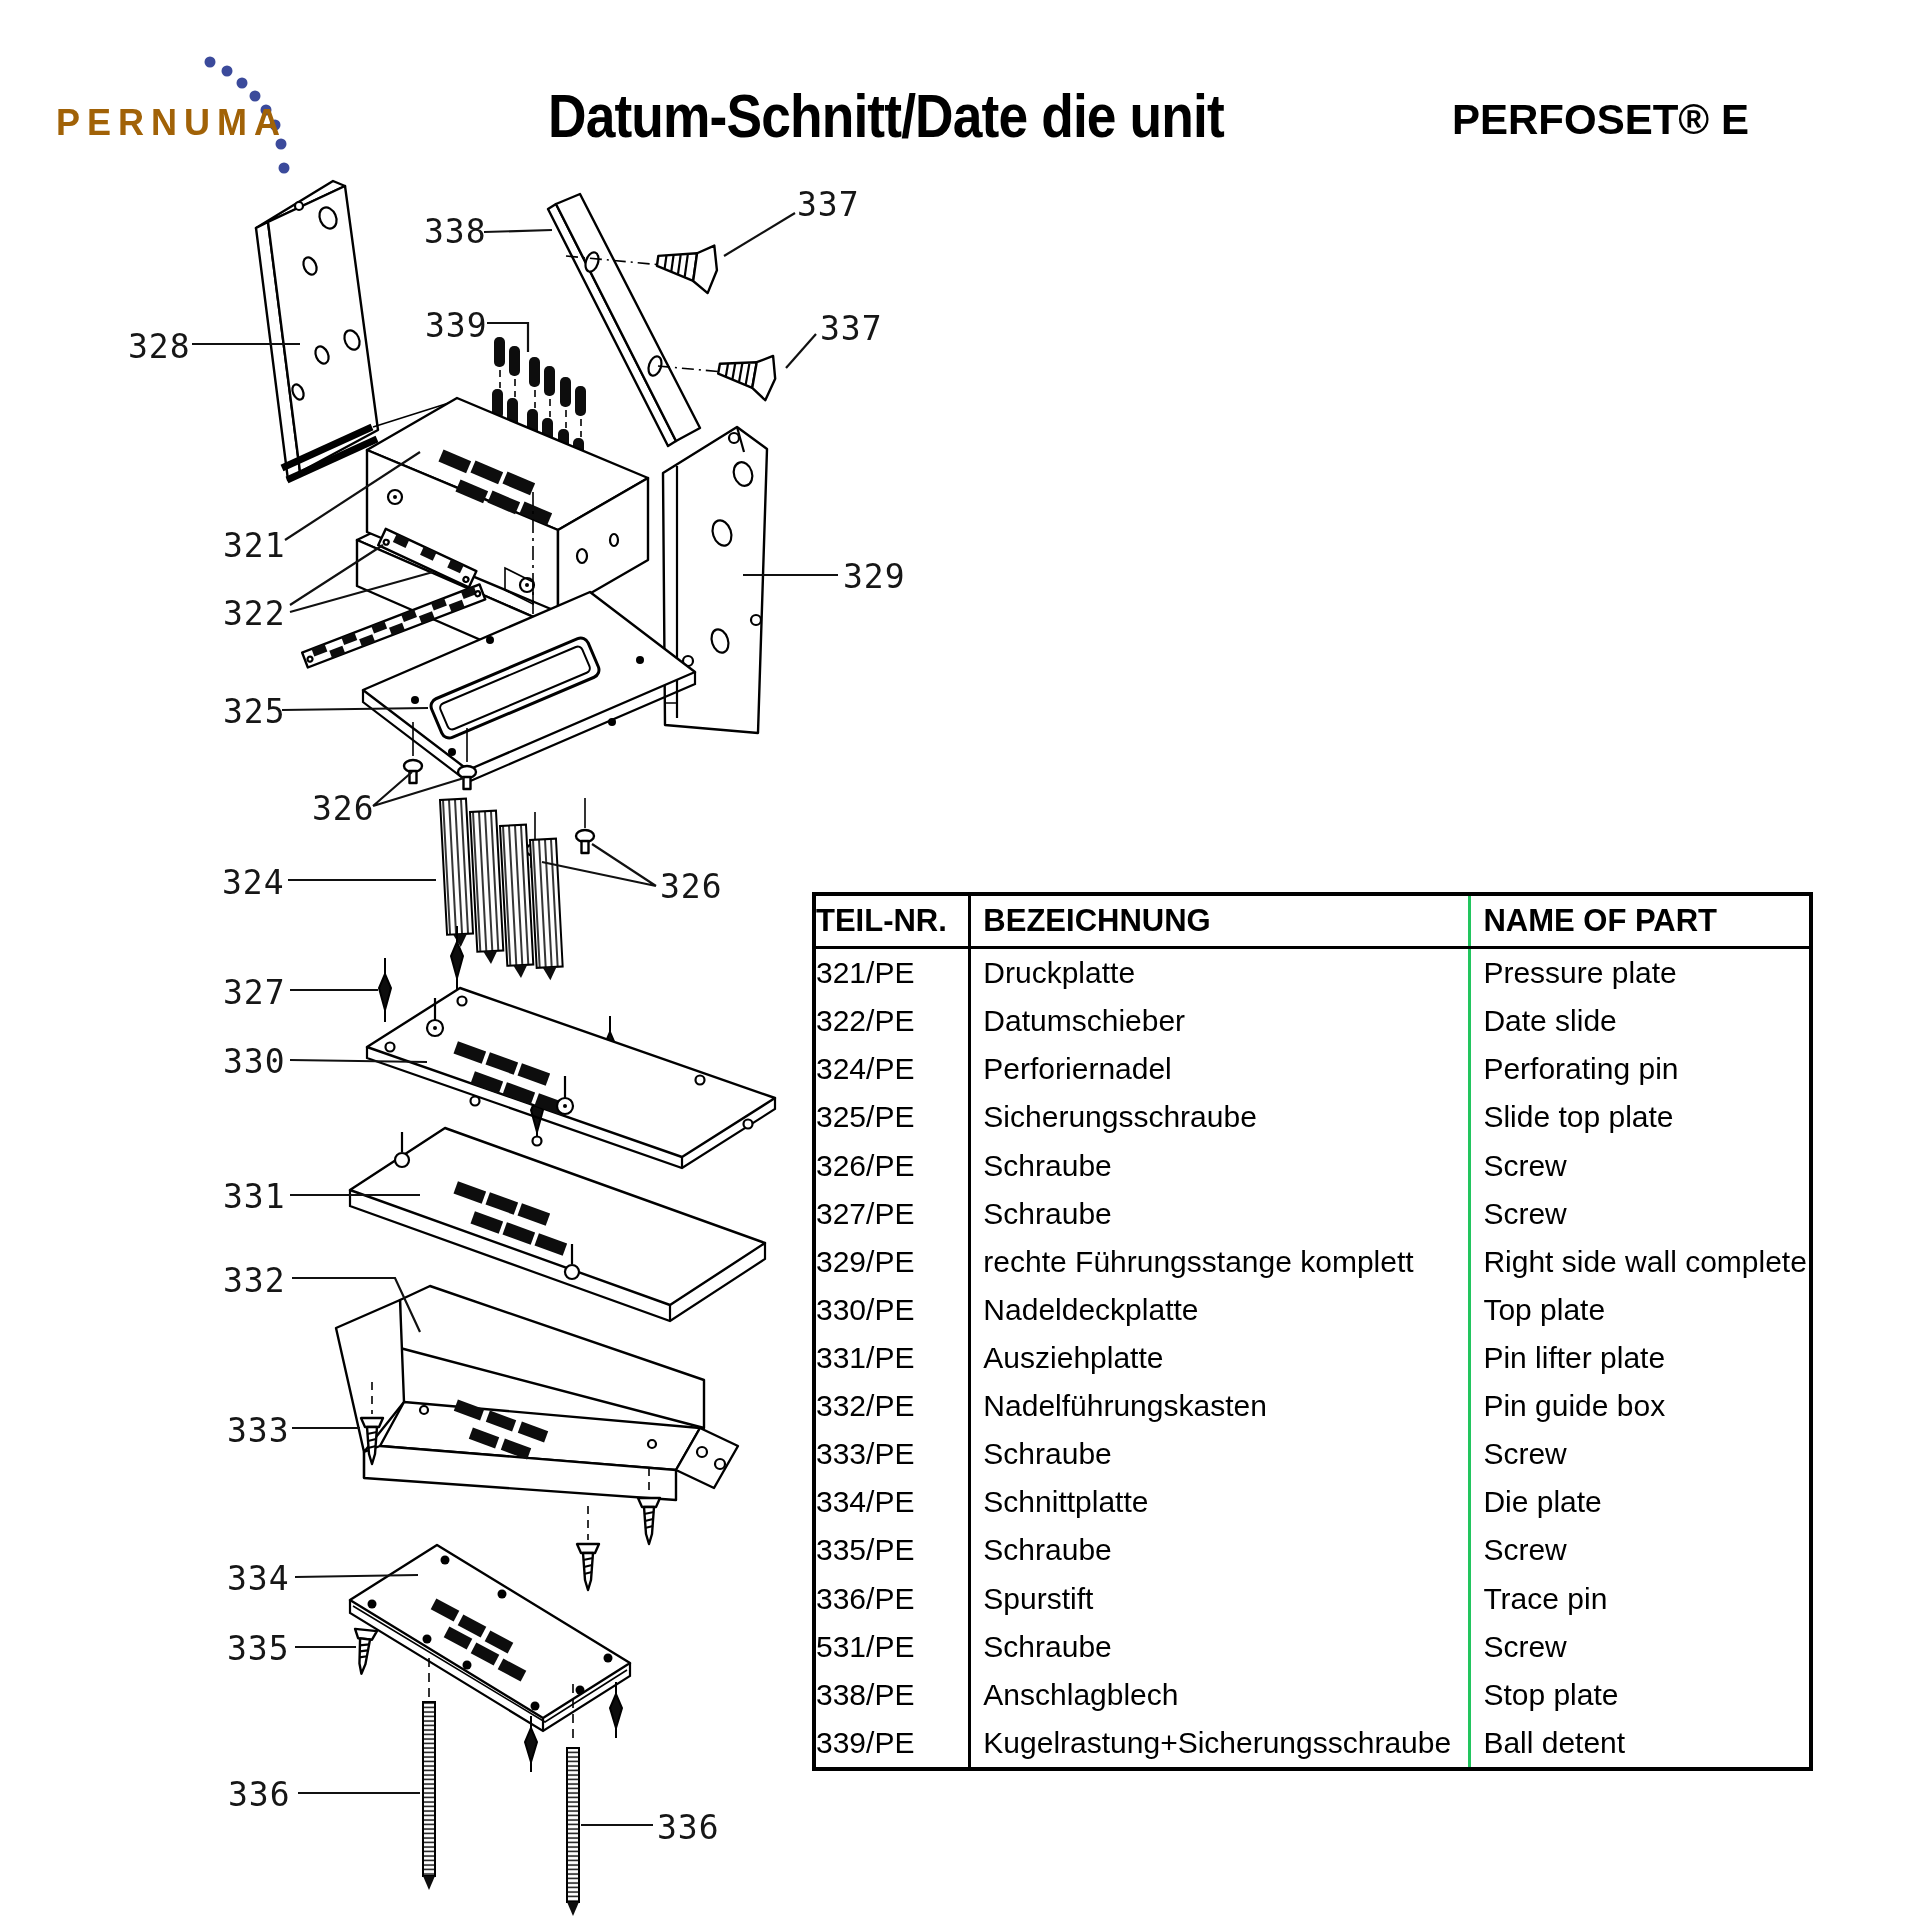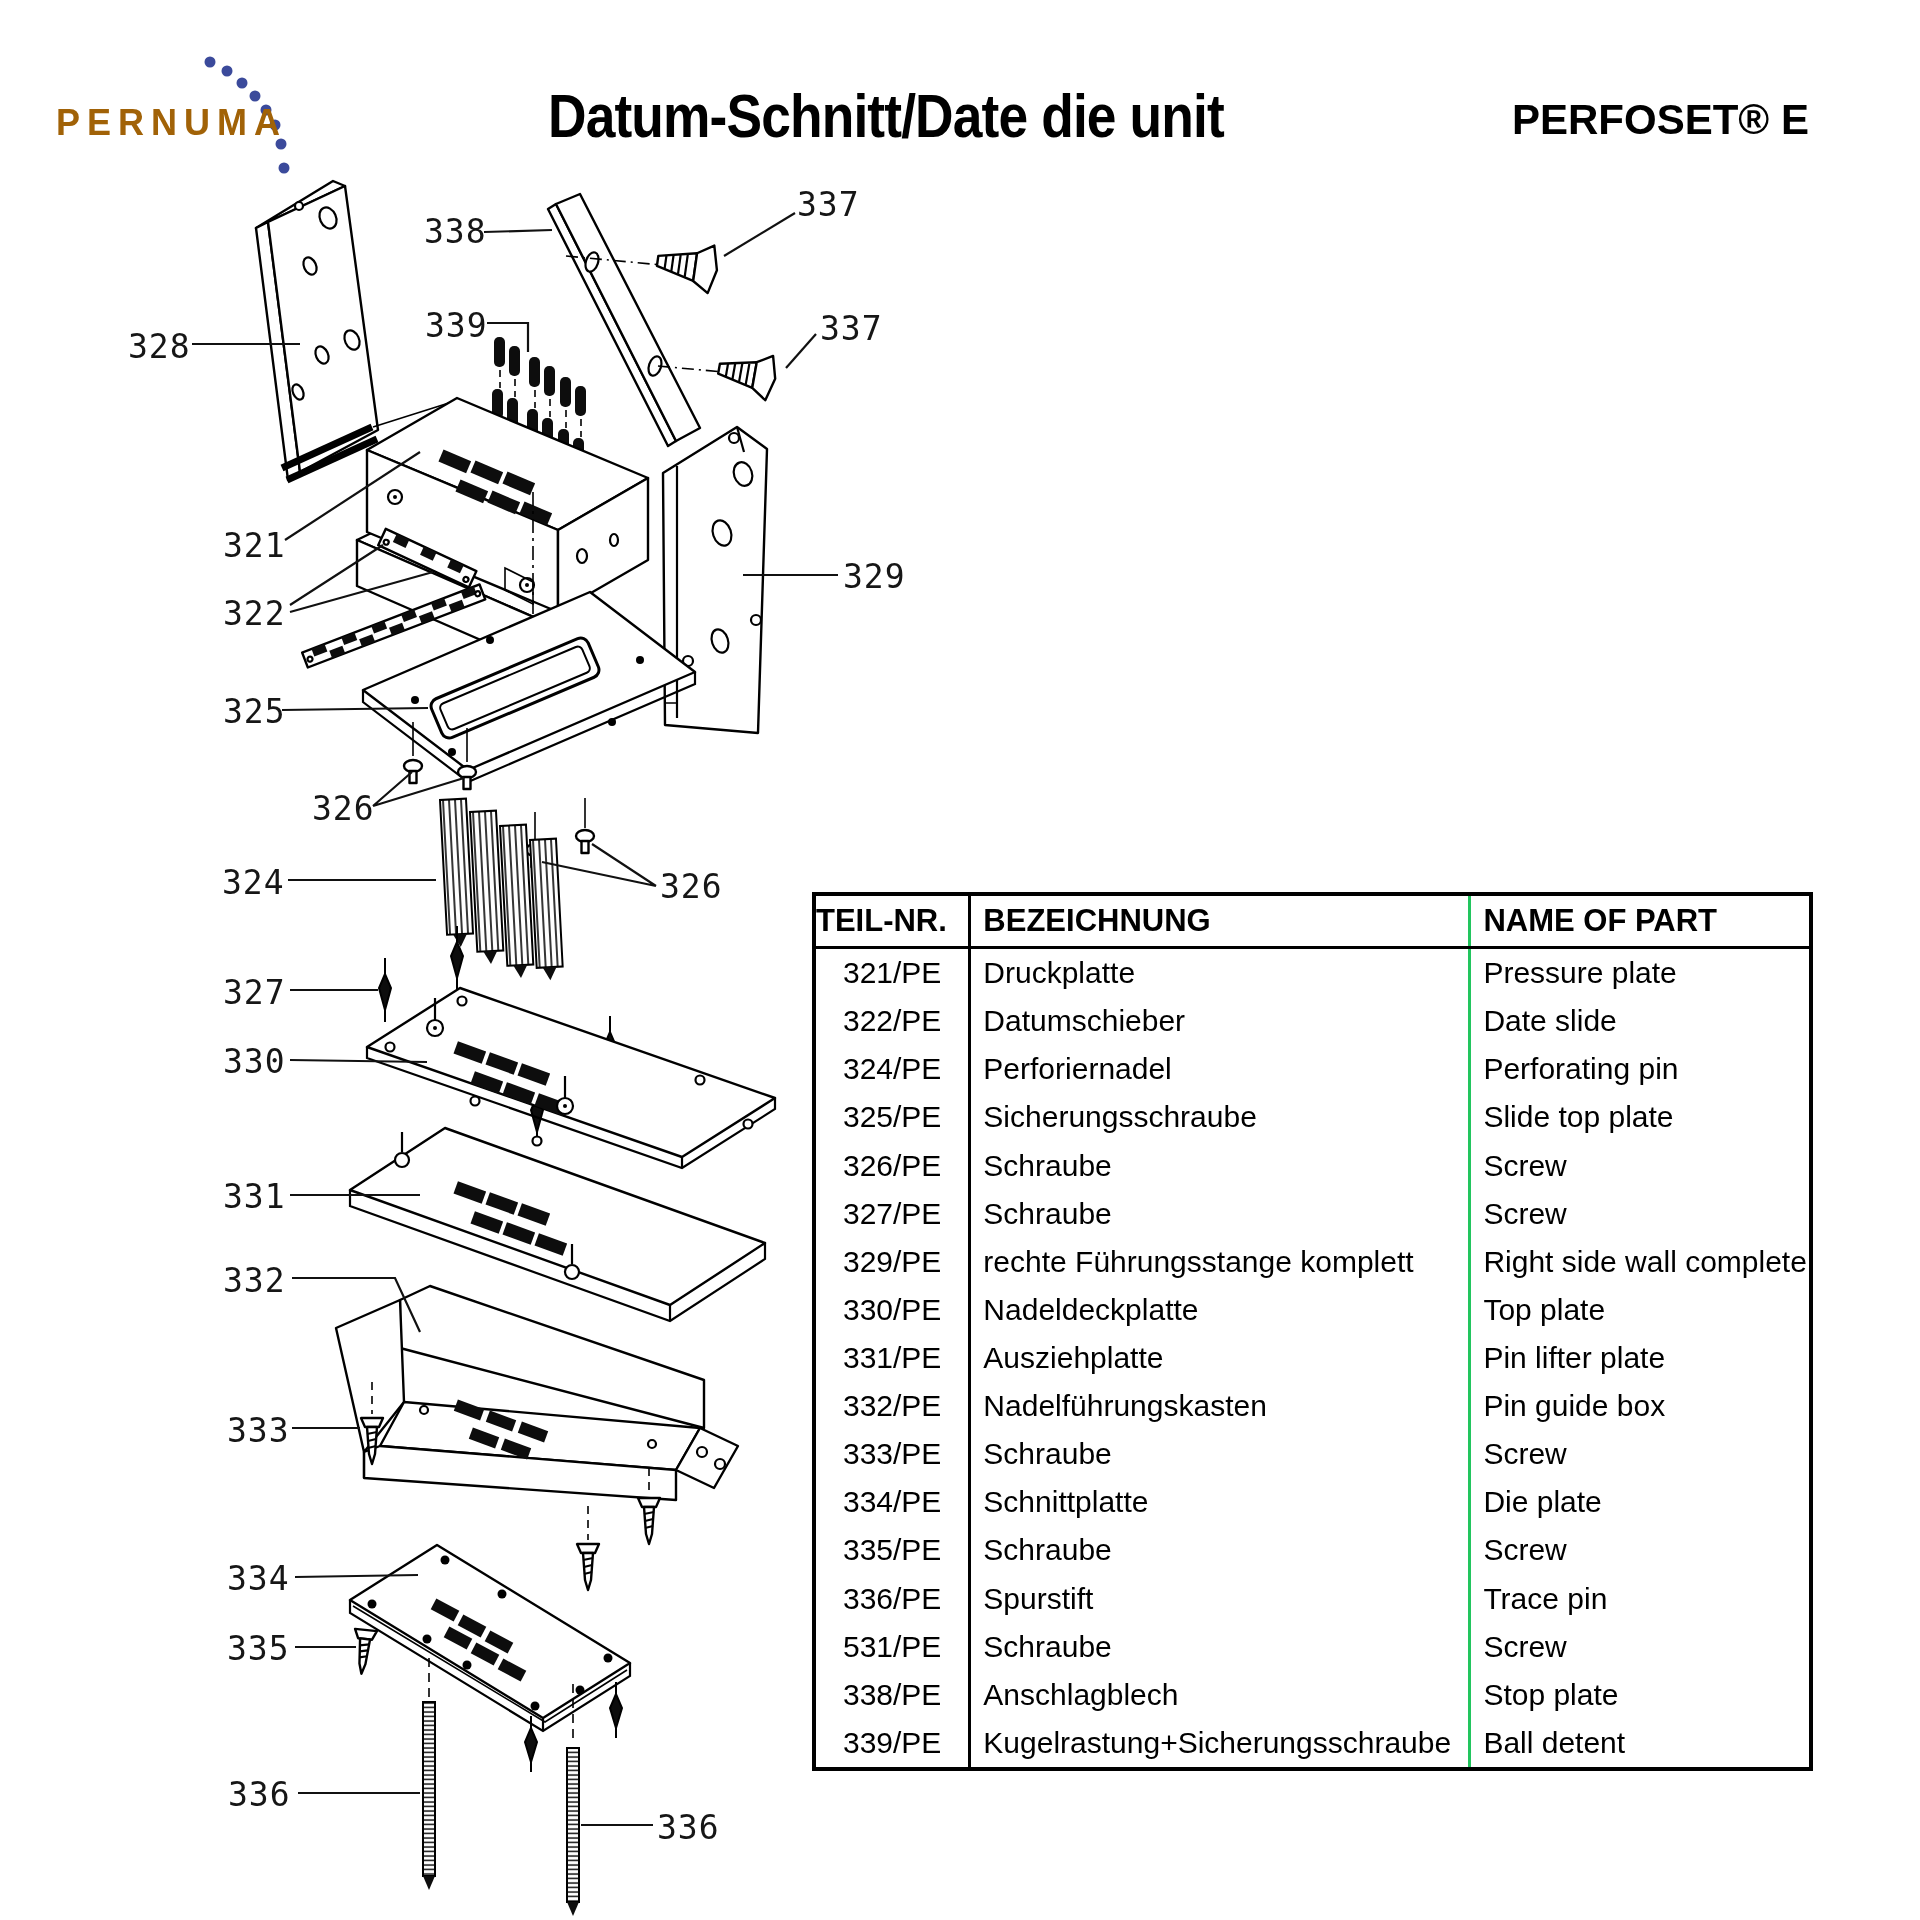--- a/index.html
+++ b/index.html
@@ -2,30 +2,30 @@
 <html><head>
 <meta charset="utf-8">
 <style>
   html,body{margin:0;padding:0;background:#fff;}
   body{width:1920px;height:1920px;position:relative;font-family:"Liberation Sans",sans-serif;color:#000;overflow:hidden;}
   #stage{position:absolute;left:0;top:0;width:1920px;height:1920px;}
   svg text{font-family:"DejaVu Sans Mono",monospace;font-size:33px;letter-spacing:1px;fill:#161616;}
   .hdr{position:absolute;z-index:2;white-space:nowrap;}
   #logo-text{left:56px;top:102px;font-size:36px;font-weight:bold;letter-spacing:7px;color:#a16207;}
   #page-title{left:548px;top:80px;font-size:62px;font-weight:bold;letter-spacing:-1px;transform:scaleX(.86);transform-origin:left top;}
-  #product-name{left:1512px;top:96px;font-size:42px;font-weight:bold;text-align:center;}
+  #product-name{left:1452px;top:96px;font-size:42px;font-weight:bold;text-align:center;}
   
   #parts-table{position:absolute;left:812px;top:892px;width:993px;height:871px;border:4px solid #000;z-index:2;background:#fff;}
   #parts-table table{border-collapse:collapse;width:100%;height:100%;table-layout:fixed;}
   #parts-table th,#parts-table td{border:none;font-size:30px;padding:0 0 0 12px;overflow:hidden;white-space:nowrap;}
   #parts-table col.c1{width:152px;}#parts-table col.c2{width:494px;}#parts-table col.c3{width:335px;}
   #parts-table thead th{height:50px;border-bottom:3px solid #000;text-align:left;font-weight:bold;font-size:31px;}
   #parts-table th.cnr{padding:0;}
   #parts-table td{height:45px;}
-  #parts-table td.nr{text-align:center;padding:0;}
+  #parts-table td.nr{padding:0;}
   #parts-table td.mid,#parts-table th.mid{border-left:3px solid #000;border-right:3px solid #22c55e;}
   .ol{fill:#fff;stroke:#000;stroke-width:2.4;stroke-linejoin:round;}
   .ln{fill:none;stroke:#000;stroke-width:2.2;}
   .thin{fill:none;stroke:#000;stroke-width:1.6;}
   .blk{fill:#0d0d0d;stroke:none;}
   .hole{fill:#fff;stroke:#000;stroke-width:2.2;}
   .ld{fill:none;stroke:#111;stroke-width:2.2;}
 </style>
 </head>
 <body>

